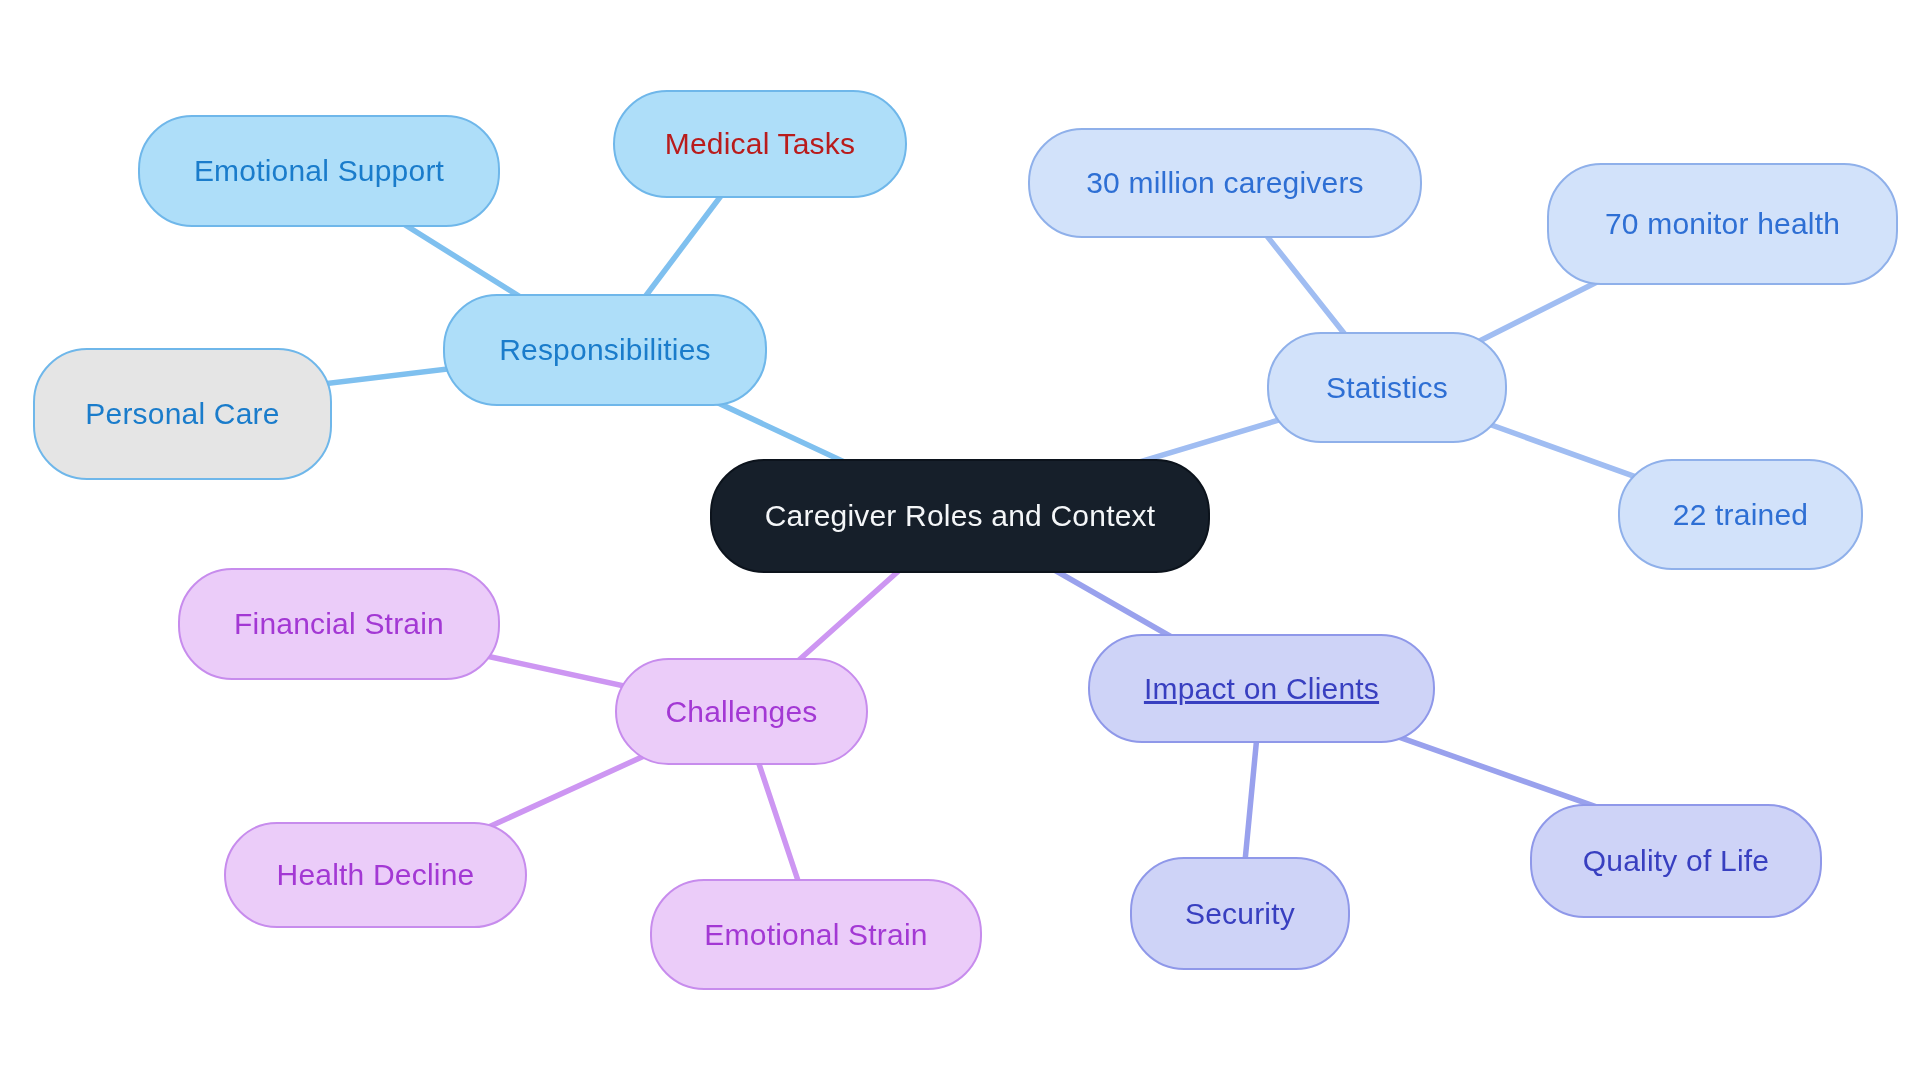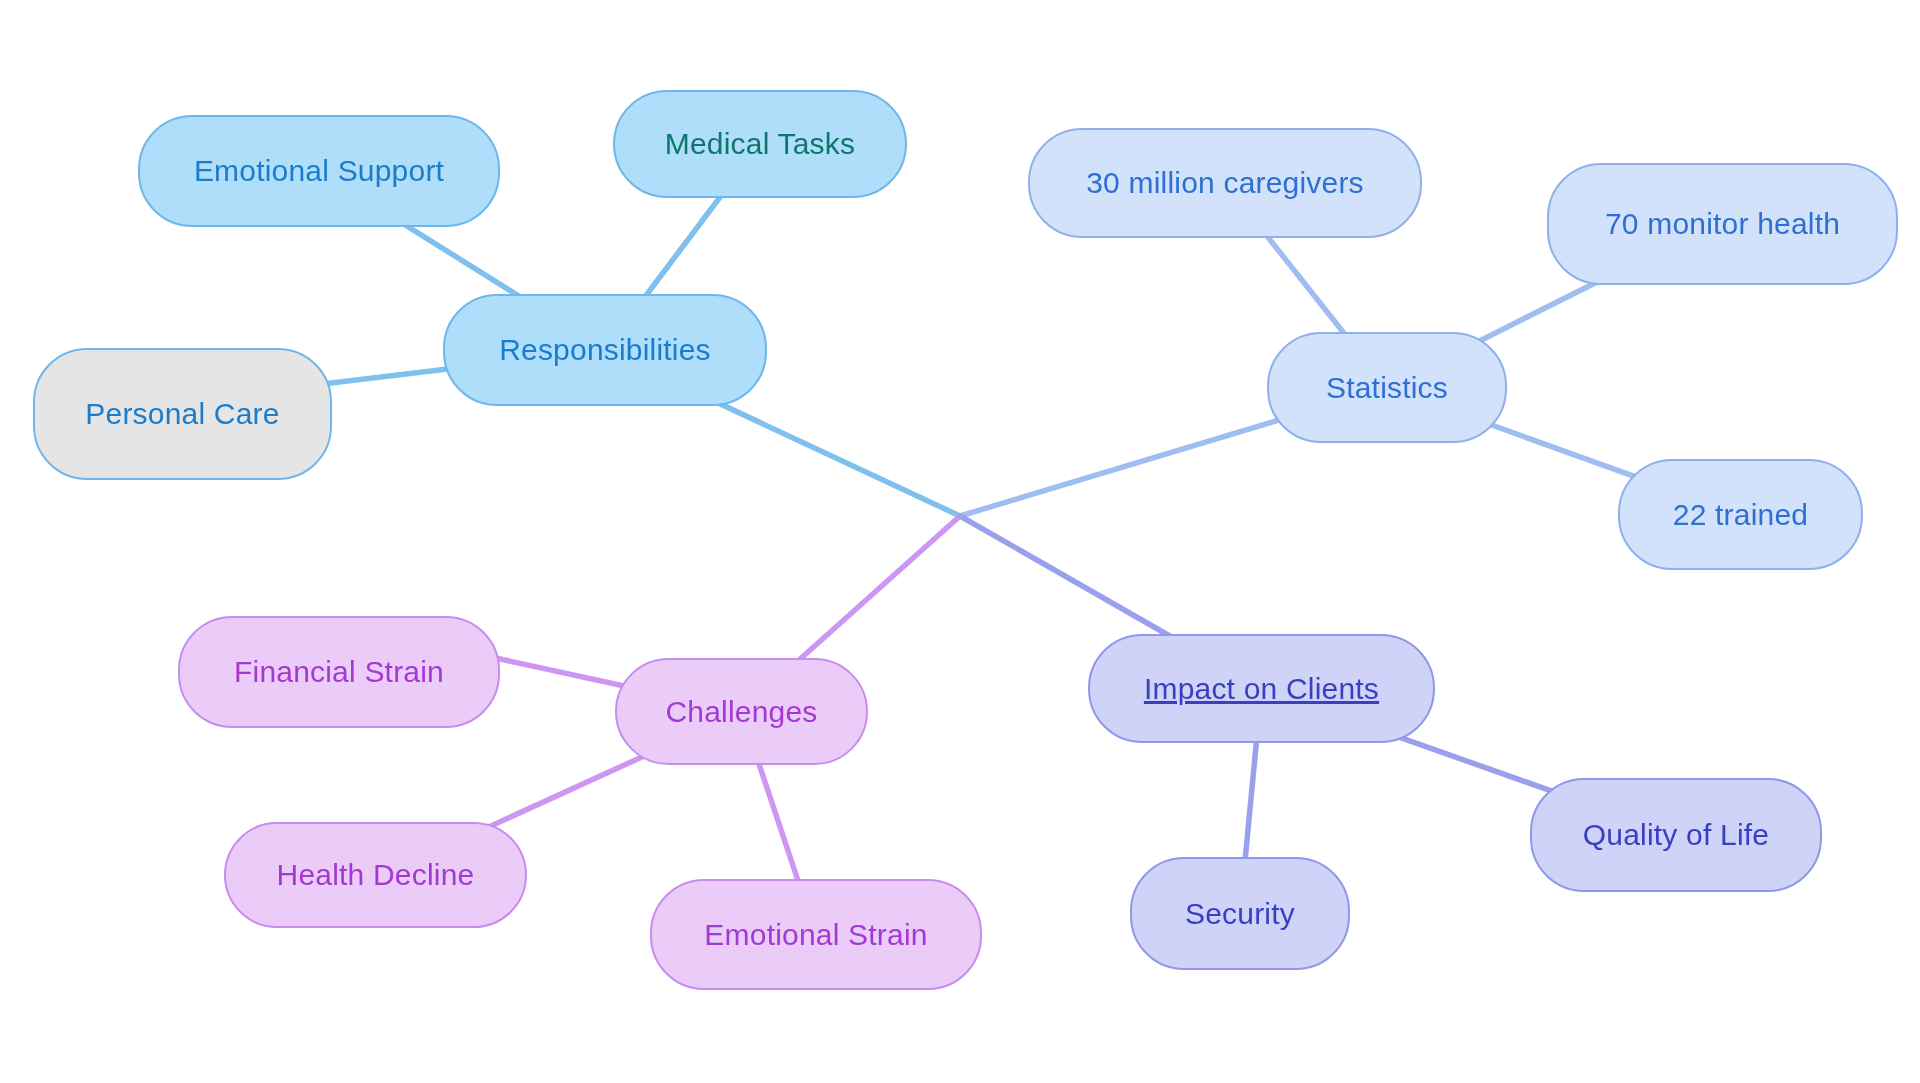--- a/index.html
+++ b/index.html
@@ -54,29 +54,30 @@
     <line id="e7" x1="1387" y1="387.5" x2="1740.5" y2="514.5" stroke="#a0bdf2" stroke-width="5.5" stroke-linecap="round"></line>
     <line id="e8" x1="960" y1="516" x2="741.5" y2="711.5" stroke="#cd96f2" stroke-width="5.5" stroke-linecap="round"></line>
     <line id="e9" x1="741.5" y1="711.5" x2="339" y2="624" stroke="#cd96f2" stroke-width="5.5" stroke-linecap="round"></line>
     <line id="e10" x1="741.5" y1="711.5" x2="383.5" y2="875" stroke="#cd96f2" stroke-width="5.5" stroke-linecap="round"></line>
     <line id="e11" x1="741.5" y1="711.5" x2="816" y2="934.5" stroke="#cd96f2" stroke-width="5.5" stroke-linecap="round"></line>
     <line id="e12" x1="960" y1="516" x2="1261.5" y2="688.5" stroke="#99a1ed" stroke-width="5.5" stroke-linecap="round"></line>
     <line id="e13" x1="1261.5" y1="688.5" x2="1676" y2="835" stroke="#99a1ed" stroke-width="5.5" stroke-linecap="round"></line>
     <line id="e14" x1="1261.5" y1="688.5" x2="1240" y2="913.5" stroke="#99a1ed" stroke-width="5.5" stroke-linecap="round"></line>
   </svg>
 
+  <div class="node" id="n0" style="left: 710px; top: 459px; width: 500px; height: 114px; background: rgb(22, 31, 42); border-color: rgb(12, 19, 28); color: rgb(244, 246, 248);">Caregiver Roles and Context</div>
   <div class="node" id="n1" style="left: 443px; top: 294px; width: 324px; height: 112px; background: rgb(174, 222, 249); border-color: rgb(111, 183, 234); color: rgb(26, 124, 203);">Responsibilities</div>
   <div class="node" id="n2" style="left: 138px; top: 115px; width: 362px; height: 112px; background: rgb(174, 222, 249); border-color: rgb(111, 183, 234); color: rgb(26, 124, 203);">Emotional Support</div>
-  <div class="node" id="n3" style="left: 613px; top: 90px; width: 294px; height: 108px; background: rgb(174, 222, 249); border-color: rgb(111, 183, 234); color: #0f766e;">Medical Tasks</div>
+  <div class="node" id="n3" style="left: 613px; top: 90px; width: 294px; height: 108px; background: rgb(174, 222, 249); border-color: rgb(111, 183, 234); color: #b91c1c;">Medical Tasks</div>
   <div class="node" id="n4" style="left: 33px; top: 348px; width: 299px; height: 132px; background: #e5e5e5; border-color: rgb(111, 183, 234); color: rgb(26, 124, 203);">Personal Care</div>
   <div class="node" id="n5" style="left: 1267px; top: 332px; width: 240px; height: 111px; background: rgb(210, 226, 250); border-color: rgb(143, 176, 234); color: rgb(46, 111, 212);">Statistics</div>
   <div class="node" id="n6" style="left: 1028px; top: 128px; width: 394px; height: 110px; background: rgb(210, 226, 250); border-color: rgb(143, 176, 234); color: rgb(46, 111, 212);">30 million caregivers</div>
   <div class="node" id="n7" style="left: 1547px; top: 163px; width: 351px; height: 122px; background: rgb(210, 226, 250); border-color: rgb(143, 176, 234); color: rgb(46, 111, 212); text-align: center;">70 monitor health</div>
   <div class="node" id="n8" style="left: 1618px; top: 459px; width: 245px; height: 111px; background: rgb(210, 226, 250); border-color: rgb(143, 176, 234); color: rgb(46, 111, 212);">22 trained</div>
   <div class="node" id="n9" style="left: 615px; top: 658px; width: 253px; height: 107px; background: rgb(235, 204, 249); border-color: rgb(199, 140, 237); color: rgb(163, 56, 212);">Challenges</div>
-  <div class="node" id="n10" style="left: 178px; top: 568px; width: 322px; height: 112px; background: rgb(235, 204, 249); border-color: rgb(199, 140, 237); color: rgb(163, 56, 212); margin-top: 48px;">Financial Strain</div>
+  <div class="node" id="n10" style="left: 178px; top: 568px; width: 322px; height: 112px; background: rgb(235, 204, 249); border-color: rgb(199, 140, 237); color: rgb(163, 56, 212);">Financial Strain</div>
   <div class="node" id="n11" style="left: 224px; top: 822px; width: 303px; height: 106px; background: rgb(235, 204, 249); border-color: rgb(199, 140, 237); color: rgb(163, 56, 212);">Health Decline</div>
   <div class="node" id="n12" style="left: 650px; top: 879px; width: 332px; height: 111px; background: rgb(235, 204, 249); border-color: rgb(199, 140, 237); color: rgb(163, 56, 212);">Emotional Strain</div>
   <div class="node" id="n13" style="left: 1088px; top: 634px; width: 347px; height: 109px; background: rgb(206, 211, 247); border-color: rgb(143, 152, 233); color: rgb(56, 63, 192); text-decoration: underline;">Impact on Clients</div>
-  <div class="node" id="n14" style="left: 1530px; top: 778px; width: 292px; height: 114px; background: rgb(206, 211, 247); border-color: rgb(143, 152, 233); color: rgb(56, 63, 192); text-align: right;">Quality of Life</div>
+  <div class="node" id="n14" style="left: 1530px; top: 804px; width: 292px; height: 114px; background: rgb(206, 211, 247); border-color: rgb(143, 152, 233); color: rgb(56, 63, 192); text-align: right;">Quality of Life</div>
   <div class="node" id="n15" style="left: 1130px; top: 857px; width: 220px; height: 113px; background: rgb(206, 211, 247); border-color: rgb(143, 152, 233); color: rgb(56, 63, 192);">Security</div>
 
 </div>
 
 </body></html>

